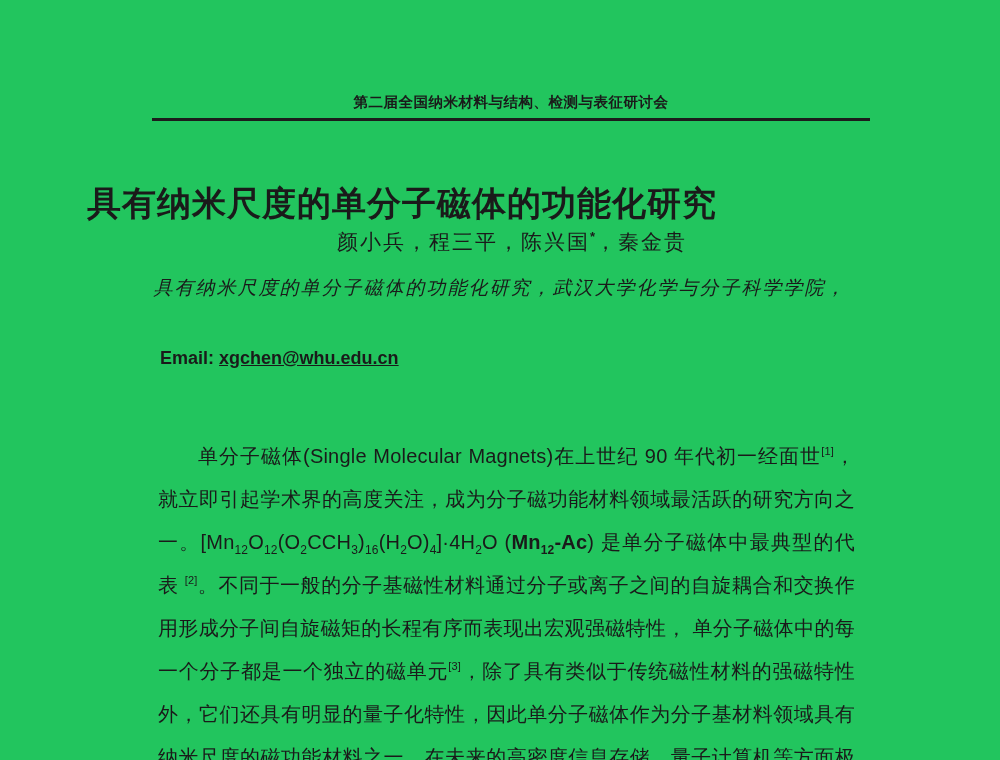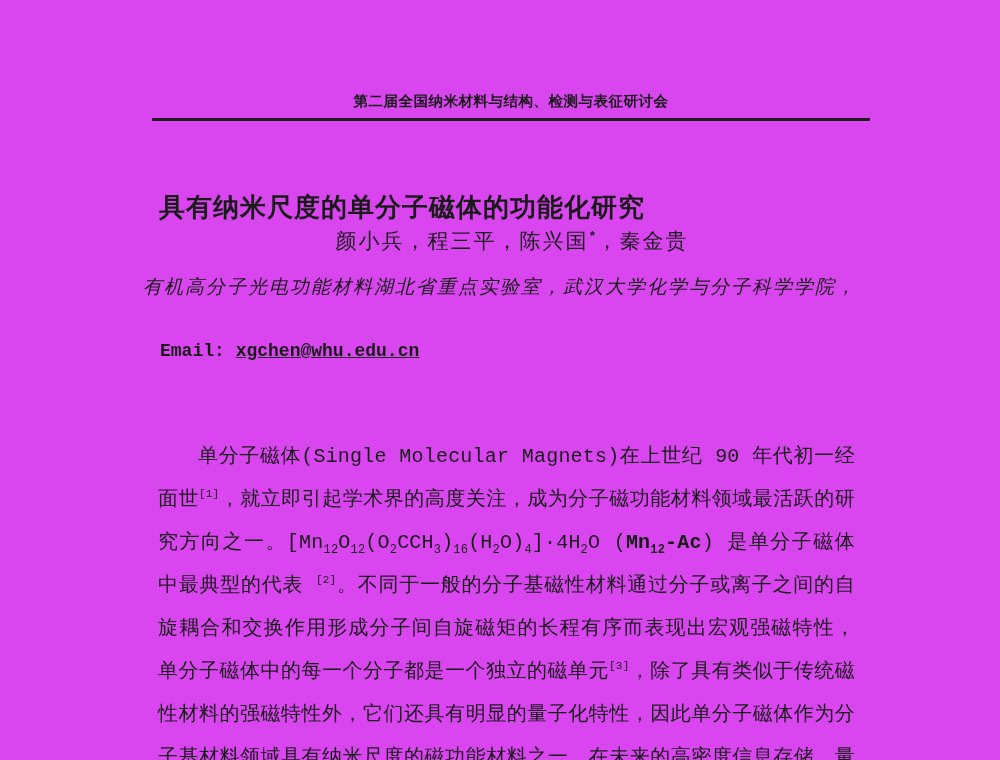--- a/index.html
+++ b/index.html
@@ -4,45 +4,45 @@
 <style>
   html, body {
     margin: 0;
     padding: 0;
     background: #ffffff;
   }
   .page {
     position: relative;
     width: 1000px;
     height: 760px;
-    background: #d946ef;
+    background: #22c55e;
     overflow: hidden;
-    font-family: Liberation Mono, monospace;
+    font-family: Liberation Sans, sans-serif;
     color: #1a1a1a;
   }
   .running-header {
     position: absolute;
     top: 93px;
     left: 152px;
     width: 718px;
     text-align: center;
     font-size: 14.5px;
     font-weight: 700;
     letter-spacing: 0.5px;
     line-height: 19px;
     padding-bottom: 6px;
     border-bottom: 3px solid #1c1c1c;
   }
   .paper-title {
     position: absolute;
-    top: 172px;
+    top: 160px;
     left: 0;
     width: 804px;
     text-align: center;
-    font-size: 26px;
+    font-size: 34px;
     font-weight: 700;
     letter-spacing: 1px;
     line-height: 40px;
   }
   .authors-line {
     position: absolute;
     top: 223px;
     left: 12px;
     width: 1000px;
     text-align: center;
@@ -69,21 +69,21 @@
     font-size: 19px;
     line-height: 26px;
   }
   .affiliation-2 {
     top: 319px;
     font-size: 20px;
     line-height: 27px;
   }
   .email-line {
     position: absolute;
-    top: 339px;
+    top: 346px;
     left: 160px;
     font-size: 18px;
     font-weight: 600;
     line-height: 24px;
     text-align: right;
   }
   .email-link {
     color: inherit;
     text-decoration: underline;
     font-weight: 600;
@@ -118,21 +118,21 @@
 <div class="page">
 
   <div class="running-header">第二届全国纳米材料与结构、检测与表征研讨会</div>
 
   <h1 class="paper-title">具有纳米尺度的单分子磁体的功能化研究</h1>
 
   <div class="authors-line">
     <span>颜小兵，程三平，陈兴国</span><span class="corresponding-marker">*</span><span>，秦金贵</span>
   </div>
 
-  <div class="affiliation affiliation-1">有机高分子光电功能材料湖北省重点实验室，武汉大学化学与分子科学学院，</div>
+  <div class="affiliation affiliation-1">具有纳米尺度的单分子磁体的功能化研究，武汉大学化学与分子科学学院，</div>
 
 
   <div class="email-line">
     <span>Email: </span><a class="email-link" href="#">xgchen@whu.edu.cn</a>
   </div>
 
   <p class="abstract-paragraph"><span>单分子磁体(Single Molecular Magnets)在上世纪 90 年代初一经面世</span><sup>[1]</sup><span>，就立即引起学术界的高度关注，成为分子磁功能材料领域最活跃的研究方向之一。[Mn</span><sub>12</sub><span>O</span><sub>12</sub><span>(O</span><sub>2</sub><span>CCH</span><sub>3</sub><span>)</span><sub>16</sub><span>(H</span><sub>2</sub><span>O)</span><sub>4</sub><span>]·4H</span><sub>2</sub><span>O (</span><span class="bold">Mn</span><sub class="bold">12</sub><span class="bold">-Ac</span><span>) 是单分子磁体中最典型的代表 </span><sup>[2]</sup><span>。不同于一般的分子基磁性材料通过分子或离子之间的自旋耦合和交换作用形成分子间自旋磁矩的长程有序而表现出宏观强磁特性， 单分子磁体中的每一个分子都是一个独立的磁单元</span><sup>[3]</sup><span>，除了具有类似于传统磁性材料的强磁特性外，它们还具有明显的量子化特性，因此单分子磁体作为分子基材料领域具有纳米尺度的磁功能材料之一，在未来的高密度信息存储、量子计算机等方面极具应用前景</span></p>
 
 </div>
 

